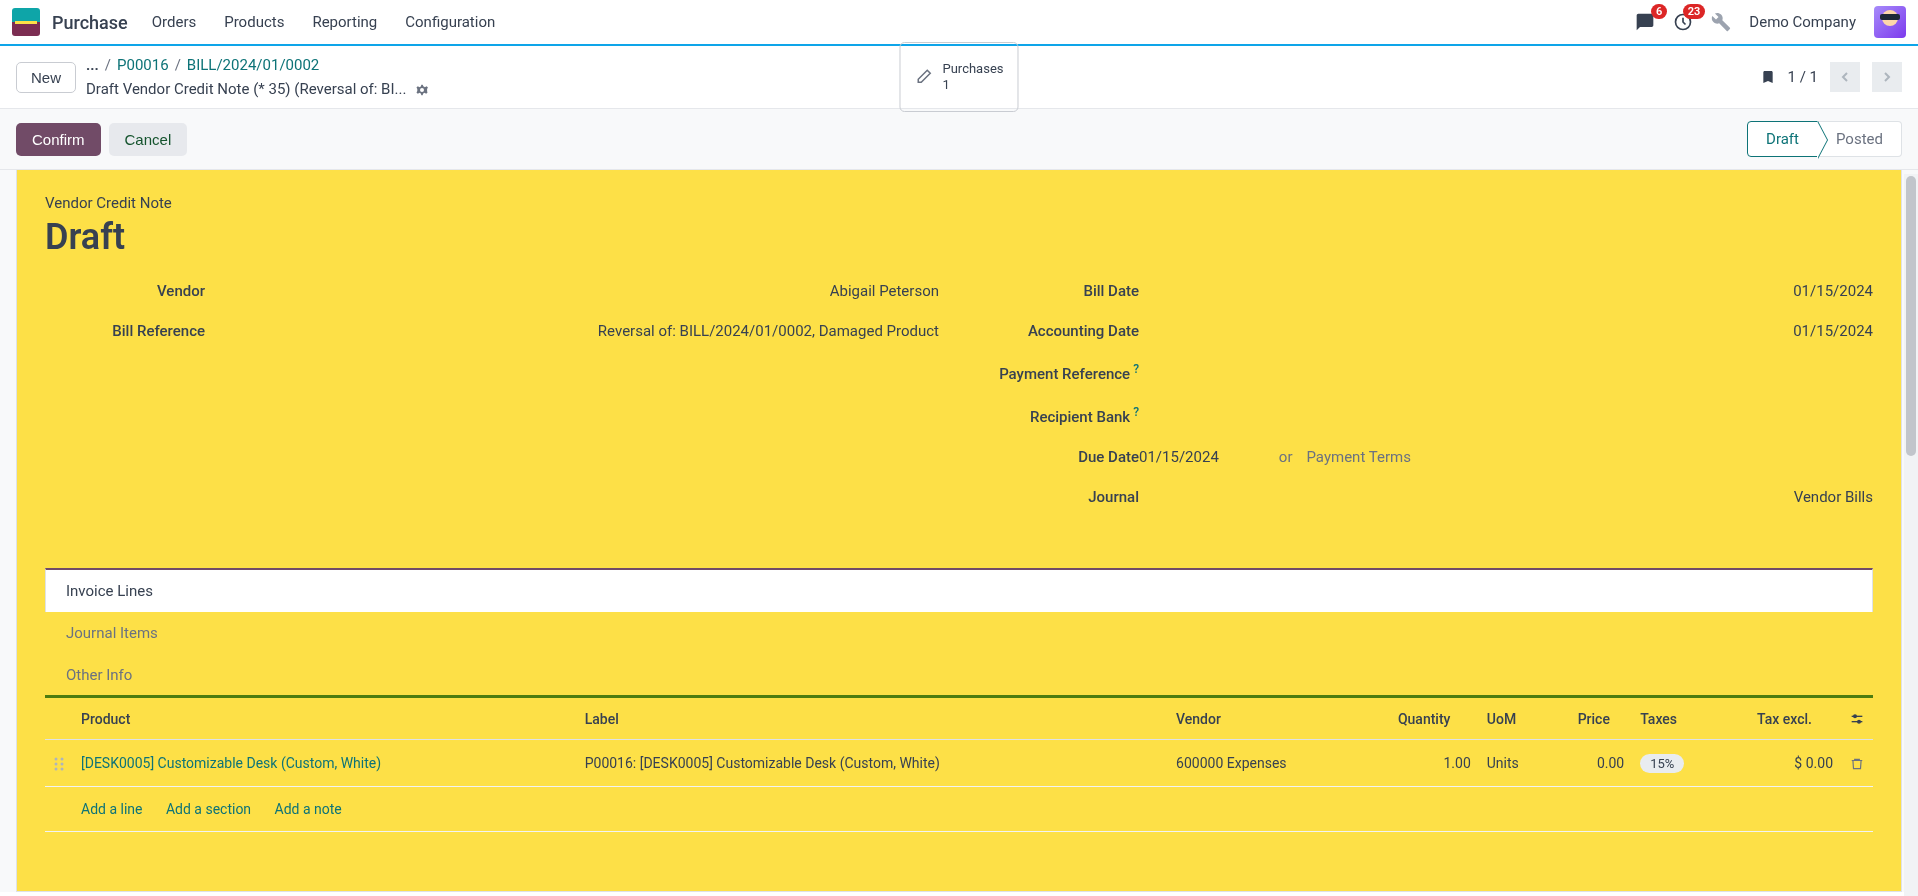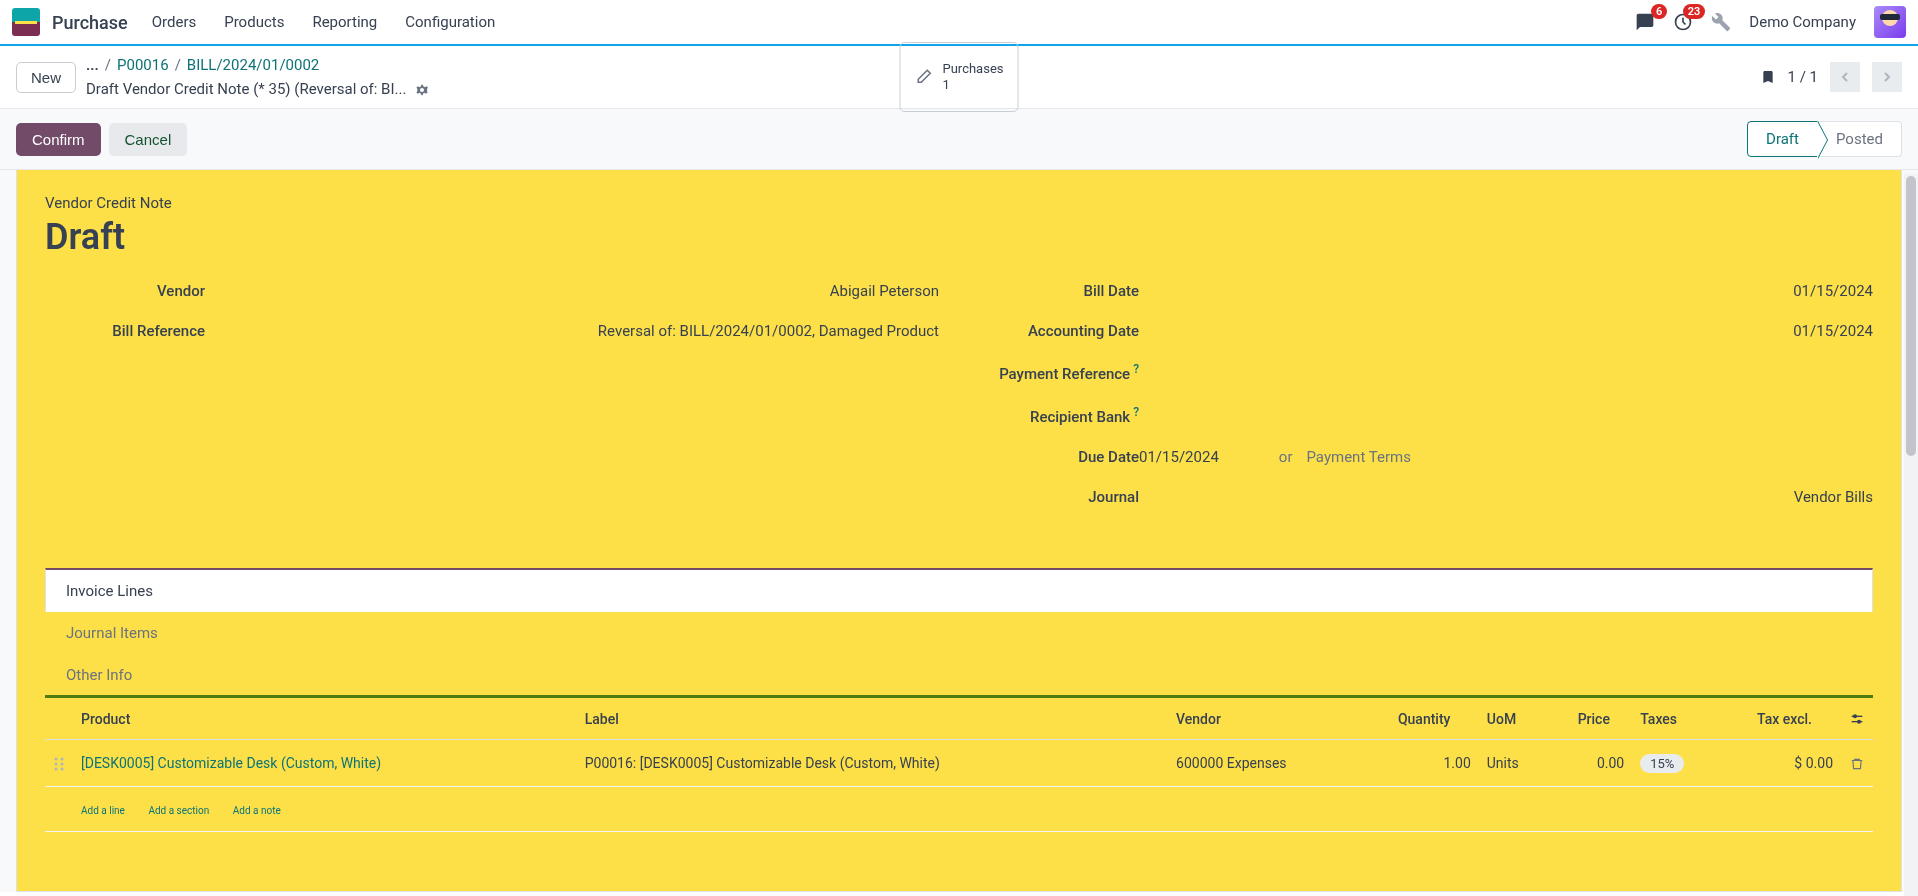--- a/index.html
+++ b/index.html
@@ -249,21 +249,21 @@
   border-bottom: 1px solid #dee2e6;
 }
 .line-table thead th.num { text-align: center; }
 .line-table tbody td { padding: 14px 8px; font-size: 14px; border-bottom: 1px solid #f1f3f5; }
 .line-table tbody td.num { text-align: right; }
 .drag-handle { color: #adb5bd; cursor: grab; width: 20px; text-align: center; }
 .link-cell { color: #0d7377; cursor: pointer; }
 .tax-badge { background: #e9ecef; border-radius: 12px; padding: 2px 10px; font-size: 13px; }
 .trash-ico { color: #6b7280; cursor: pointer; }
 .add-row td { padding: 14px 8px; }
-.add-link { color: #0d7377; cursor: pointer; font-size: 10px; margin-right: 20px; }
+.add-link { color: #0d7377; cursor: pointer; font-size: 14px; margin-right: 20px; }
 .settings-ico { cursor: pointer; color: #374151; }
 .scrollbar-track {
   position: absolute;
   right: 0;
   top: 174px;
   width: 14px;
   height: calc(896px - 174px);
   background: #f1f3f5;
 }
 .scrollbar-thumb {

